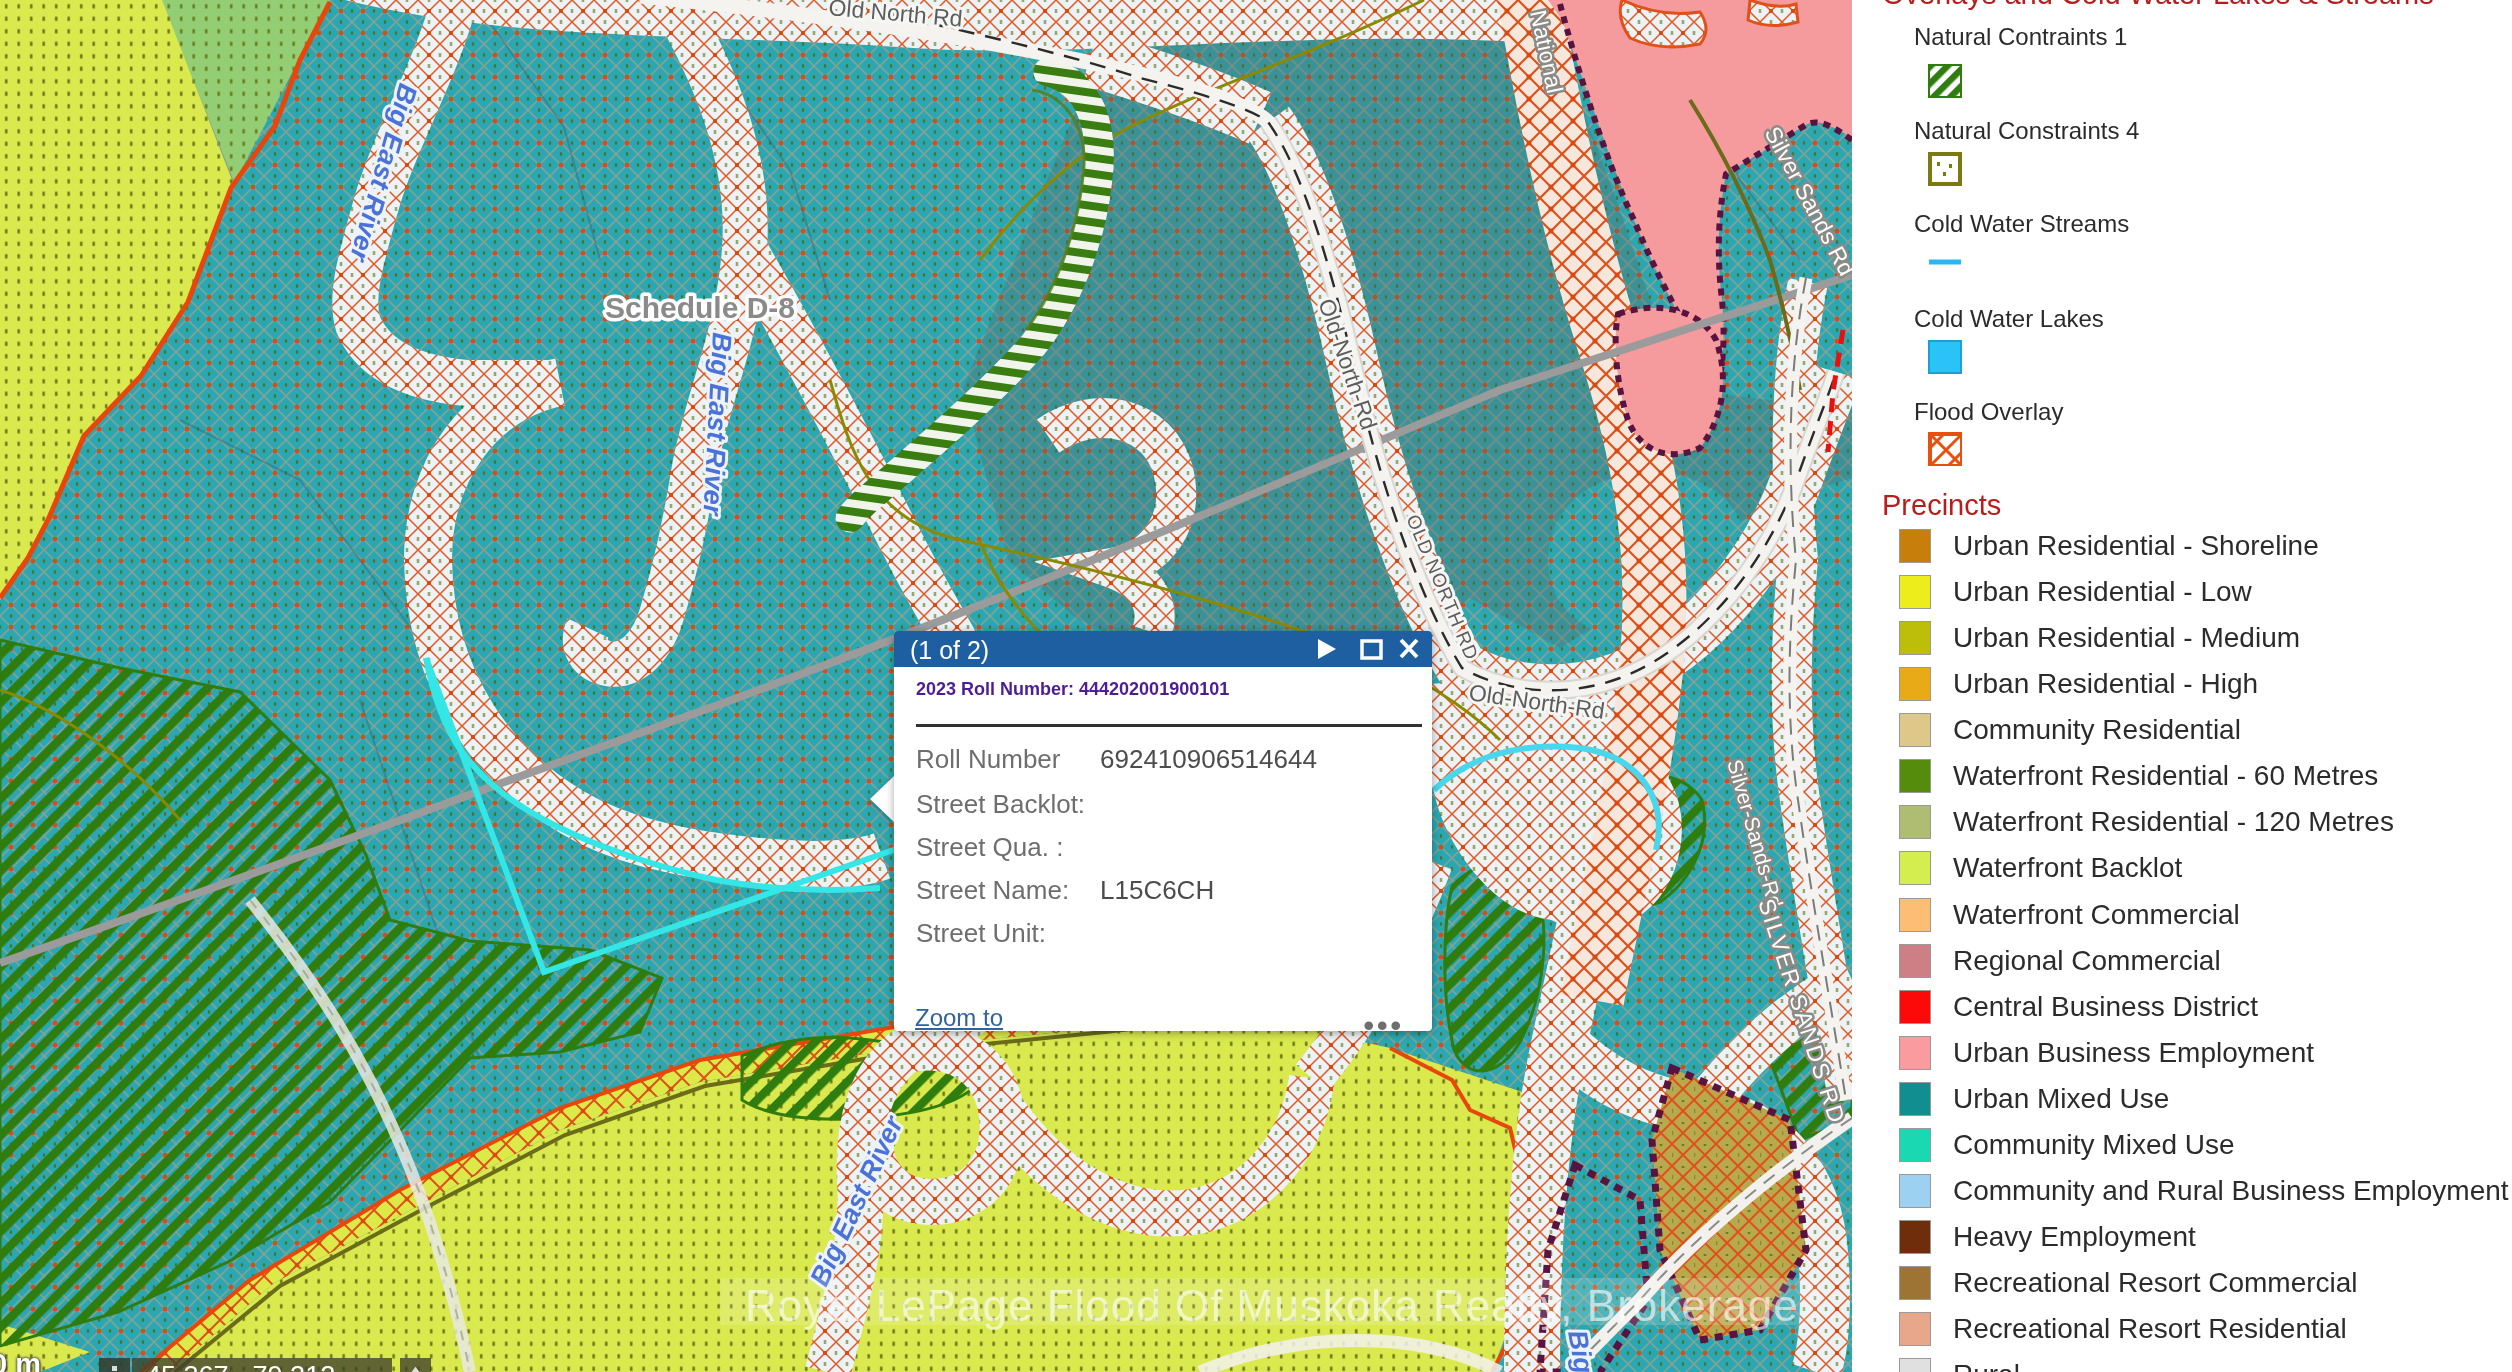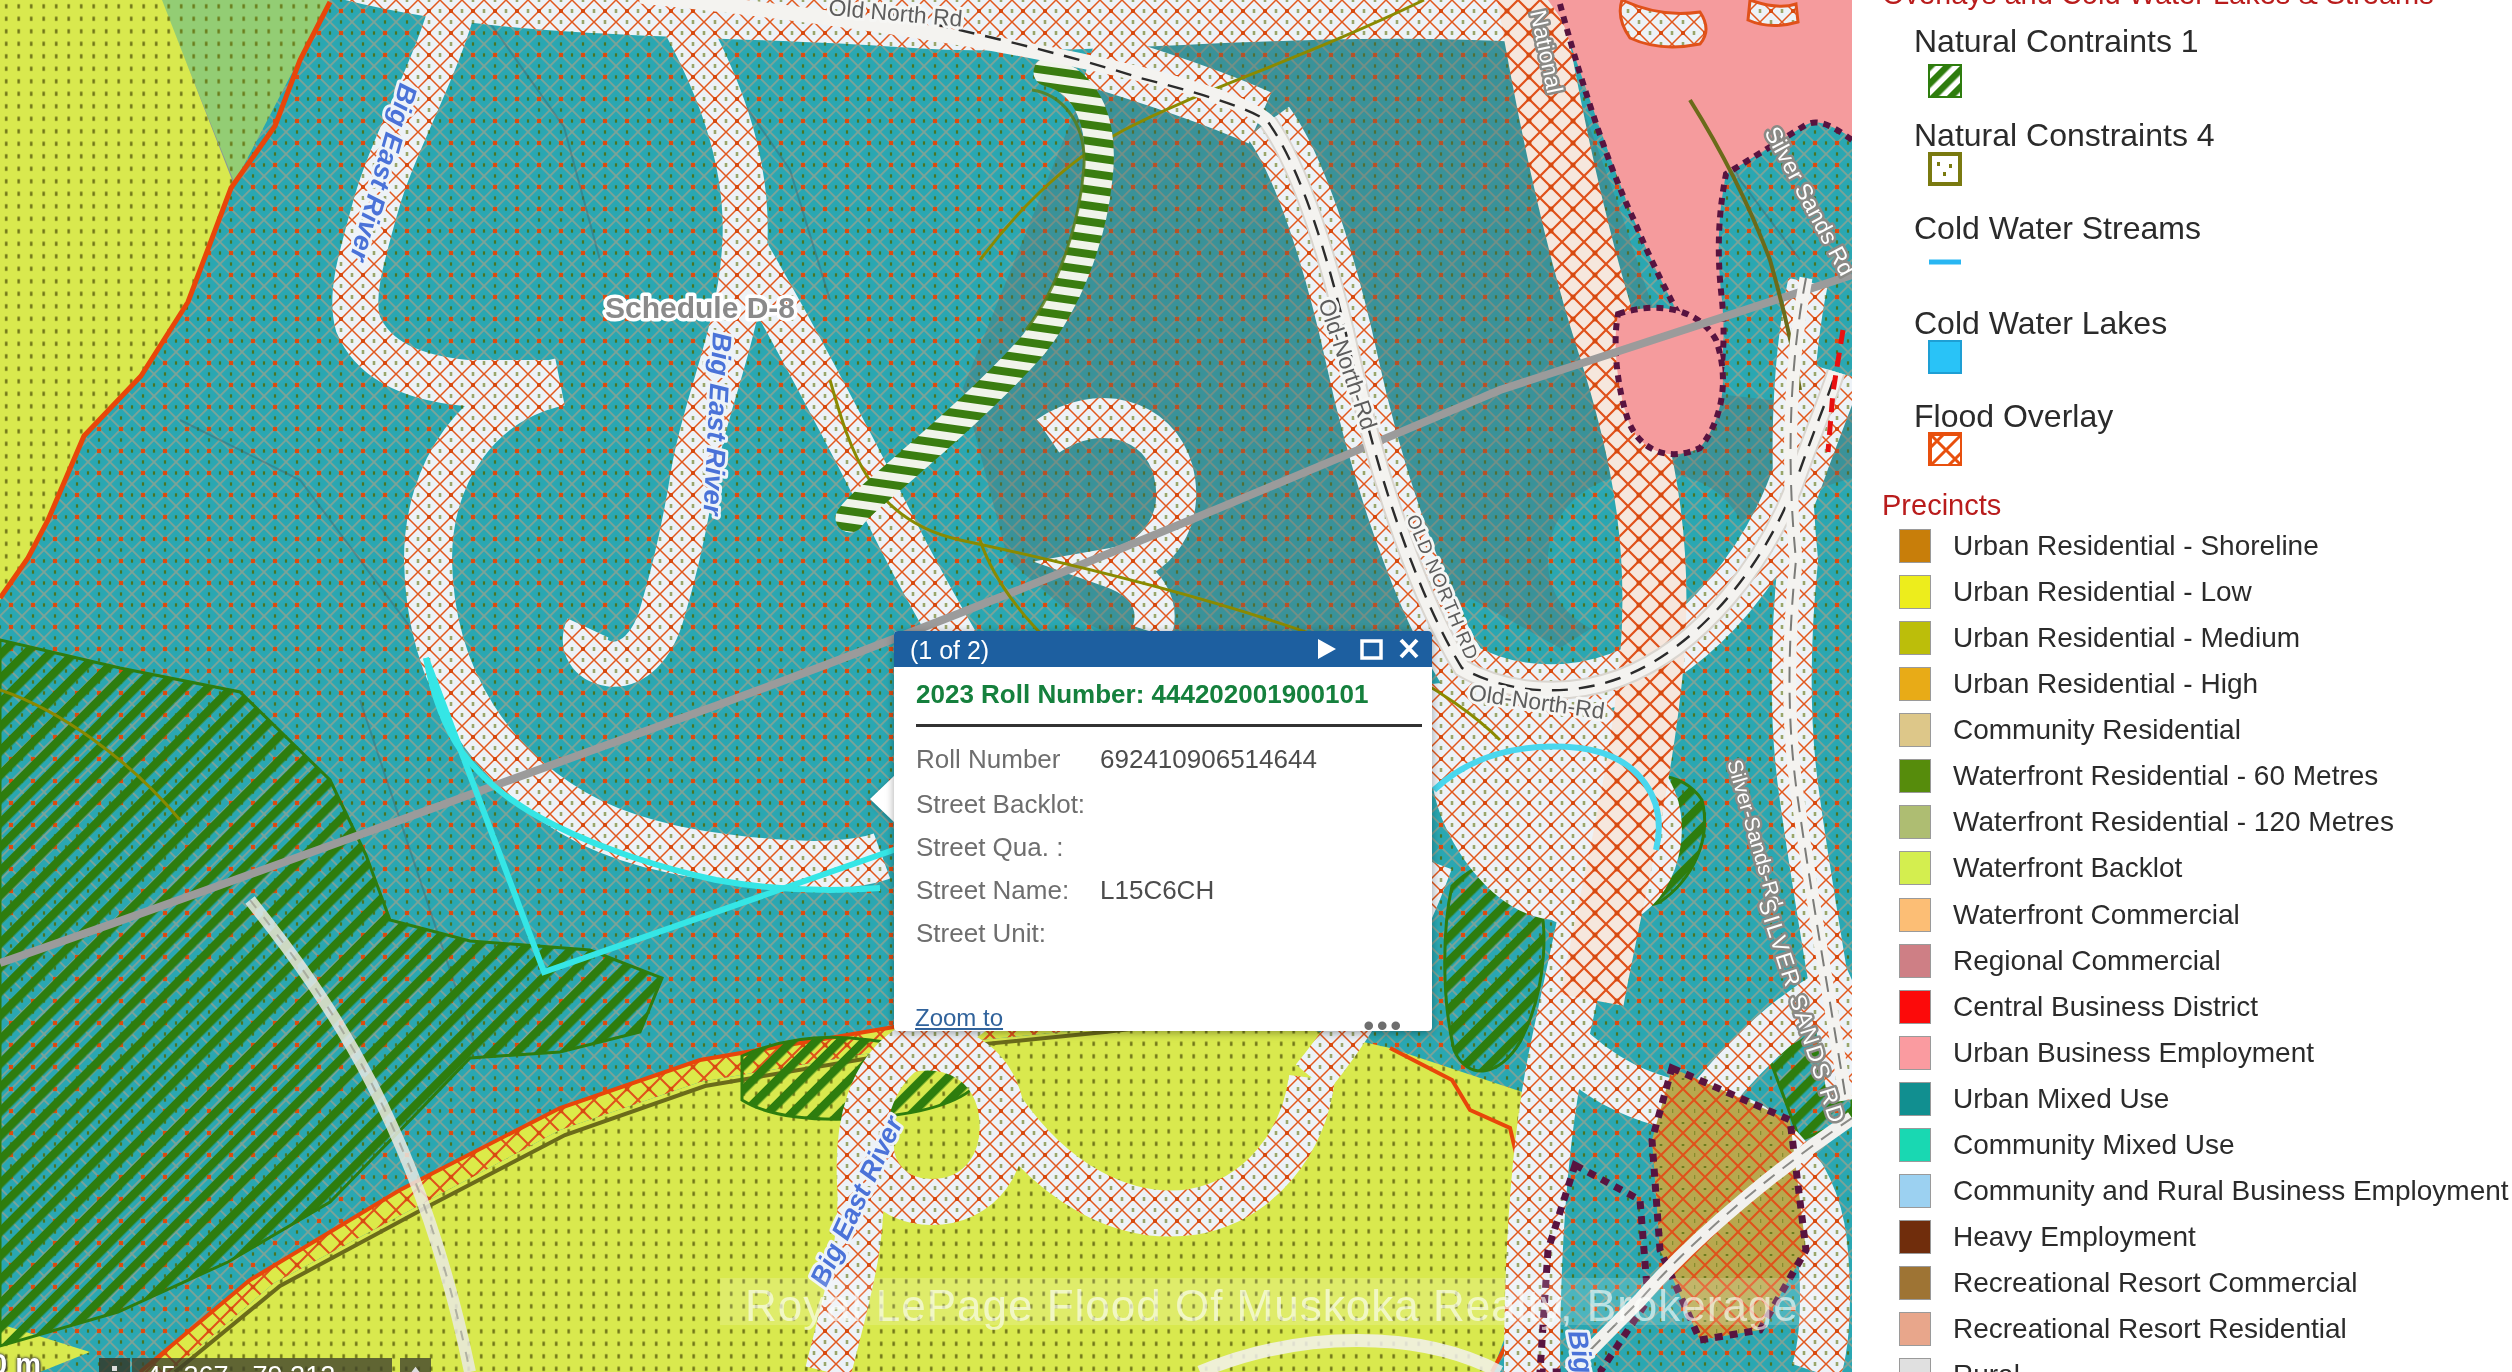--- a/index.html
+++ b/index.html
@@ -2,21 +2,21 @@
 <html><head>
 <meta charset="utf-8">
 <style>
   html,body{margin:0;padding:0;width:2512px;height:1372px;overflow:hidden;background:#fff;
     font-family:"Liberation Sans", sans-serif;}
   #stage{position:relative;width:2512px;height:1372px;}
   #map{position:absolute;left:0;top:0;width:1852px;height:1372px;}
   
   #legend{position:absolute;left:1852px;top:0;width:660px;height:1372px;background:#fff;color:#323232;}
   .lg-head{position:absolute;left:30px;top:-22px;font-size:29px;color:#b91c1c;white-space:nowrap;}
-  .lg-item{position:absolute;left:62px;font-size:32px;color:#2b2b2b;white-space:nowrap;}
+  .lg-item{position:absolute;left:62px;font-size:24px;color:#2b2b2b;white-space:nowrap;}
   .lg-sw{position:absolute;left:76px;width:34px;height:34px;box-sizing:border-box;}
   .pr-row{position:absolute;left:47px;height:34px;}
   .pr-sw{position:absolute;left:0;top:0;width:32px;height:34px;border:1px solid #9a9a9a;box-sizing:border-box;}
   .pr-tx{position:absolute;left:54px;top:1px;font-size:28px;color:#2b2b2b;white-space:nowrap;}
   
   #popup{position:absolute;left:894px;top:595px;width:538px;height:400px;background:#fff;
      border-radius:4px;box-shadow:0 2px 8px rgba(0,0,0,.35);margin-top:36px;}
   #popup .bar{position:absolute;left:0;top:0;right:0;height:36px;background:#1d5fa0;border-radius:4px 4px 0 0;color:#fff;}
   #popup .bar .t{position:absolute;left:16px;top:5px;font-size:25px;}
   #ptr{position:absolute;left:870px;top:775px;width:0;height:0;border-top:24px solid transparent;
@@ -240,21 +240,21 @@
   <div id="ptr"></div>
   <div id="popup">
     <div class="bar">
       <div class="t">(1 of 2)</div>
       <svg style="position:absolute;right:12px;top:6px" width="104" height="24" viewBox="0 0 104 24">
         <path d="M2,2 L20,12 L2,22 Z" fill="#fff"></path>
         <rect x="46" y="4" width="19" height="17" fill="none" stroke="#fff" stroke-width="3.5"></rect>
         <path d="M85,3 L101,20 M101,3 L85,20" stroke="#fff" stroke-width="4"></path>
       </svg>
     </div>
-    <div style="position:absolute;left:22px;top:48px;font-size:26px;font-weight:bold;color:#15803d;">2023 Roll Number: 444202001900101</div>
+    <div style="position:absolute;left:22px;top:48px;font-size:18px;font-weight:bold;color:#4c1d95;">2023 Roll Number: 444202001900101</div>
     <div style="position:absolute;left:22px;top:93px;width:506px;border-top:3px solid #323232;"></div>
     <div class="prow" style="top:113px;">Roll Number</div>
       <div class="pval" style="top:113px;">692410906514644</div>
     <div class="prow" style="top:158px;">Street Backlot:</div>
     <div class="prow" style="top:201px;">Street Qua. :</div>
     <div class="prow" style="top:244px;">Street Name:</div>
       <div class="pval" style="top:244px;">L15C6CH</div>
     <div class="prow" style="top:287px;">Street Unit:</div>
     <div style="position:absolute;left:21px;top:373px;font-size:24px;color:#31639c;text-decoration:underline;">Zoom to</div>
     <div style="position:absolute;right:28px;top:378px;letter-spacing:3px;color:#6e6e6e;font-size:30px;font-weight:bold;">•••</div>

